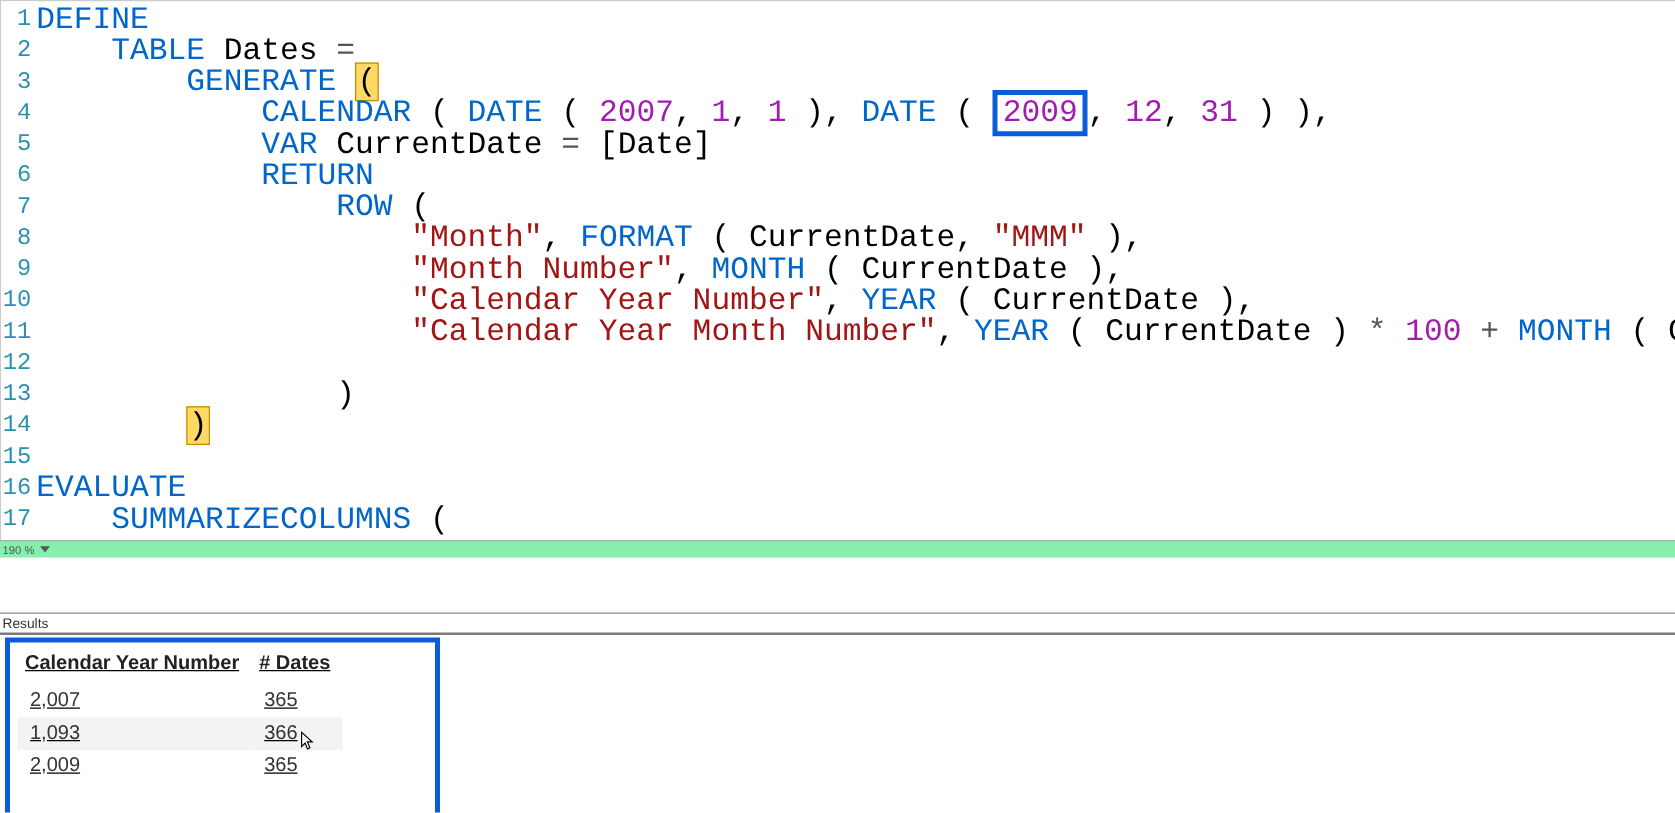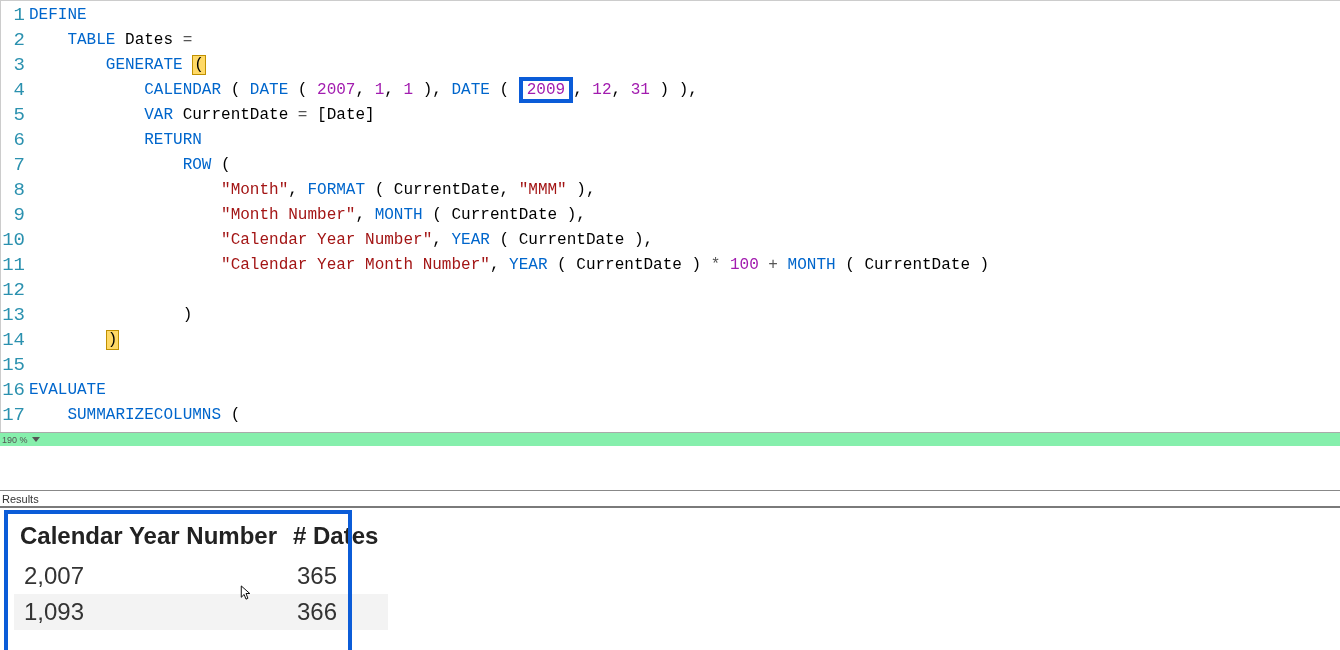--- a/index.html
+++ b/index.html
@@ -23,21 +23,21 @@
     text-align: right;
     color: #2b91af;
     padding-top: 2px;
     font-size: 19px;
     line-height: 25px;
     flex-shrink: 0;
   }
   .gutter div { padding-right: 4px; }
   .code {
     flex: 1;
-    font-size: 16px;
+    font-size: 25px;
     line-height: 25px;
     padding-top: 2px;
     white-space: pre;
     overflow: hidden;
   }
   .kw { color: #0066cc; }
   .str { color: #a31515; }
   .num { color: #a21caf; }
   .op { color: #555; }
   .hl-bracket {
@@ -79,23 +79,24 @@
   }
   .results-area {
     border-top: 2px solid #7a7a7a;
     border-bottom: 1px solid #aaa;
     position: relative;
     height: 186px;
     font-family: 'Segoe UI', Arial, sans-serif;
   }
   .results-table {
     border-collapse: collapse;
-    font-size: 24px;
+    font-size: 16px;
     margin-left: 14px;
     margin-top: 6px;
+    text-decoration: underline;
   }
   .results-table th {
     font-weight: 700;
     text-align: left;
     padding: 8px 10px 8px 6px;
     color: #222;
   }
   .results-table td {
     text-align: left;
     padding: 4px 10px;
@@ -159,20 +160,24 @@
       </thead>
     <tbody id="res-body">
         <tr>
           <td>2,007</td>
           <td>365</td>
         </tr>
         <tr>
           <td>1,093</td>
           <td>366</td>
         </tr>
+        <tr>
+          <td>2,009</td>
+          <td>365</td>
+        </tr>
       </tbody>
   </table>
   <div class="table-box" style="left:4px; top:2px; width:348px; height:158px;"></div>
   <div class="cursor" style="left:240px; top:77px;">
     <svg class="cursor-svg" viewBox="0 0 12 18">
       <path d="M1 1 L1 13 L4 10 L6 15 L8 14 L6 9 L10 9 Z" fill="#fff" stroke="#000" stroke-width="1"></path>
     </svg>
   </div>
 </div>
 

